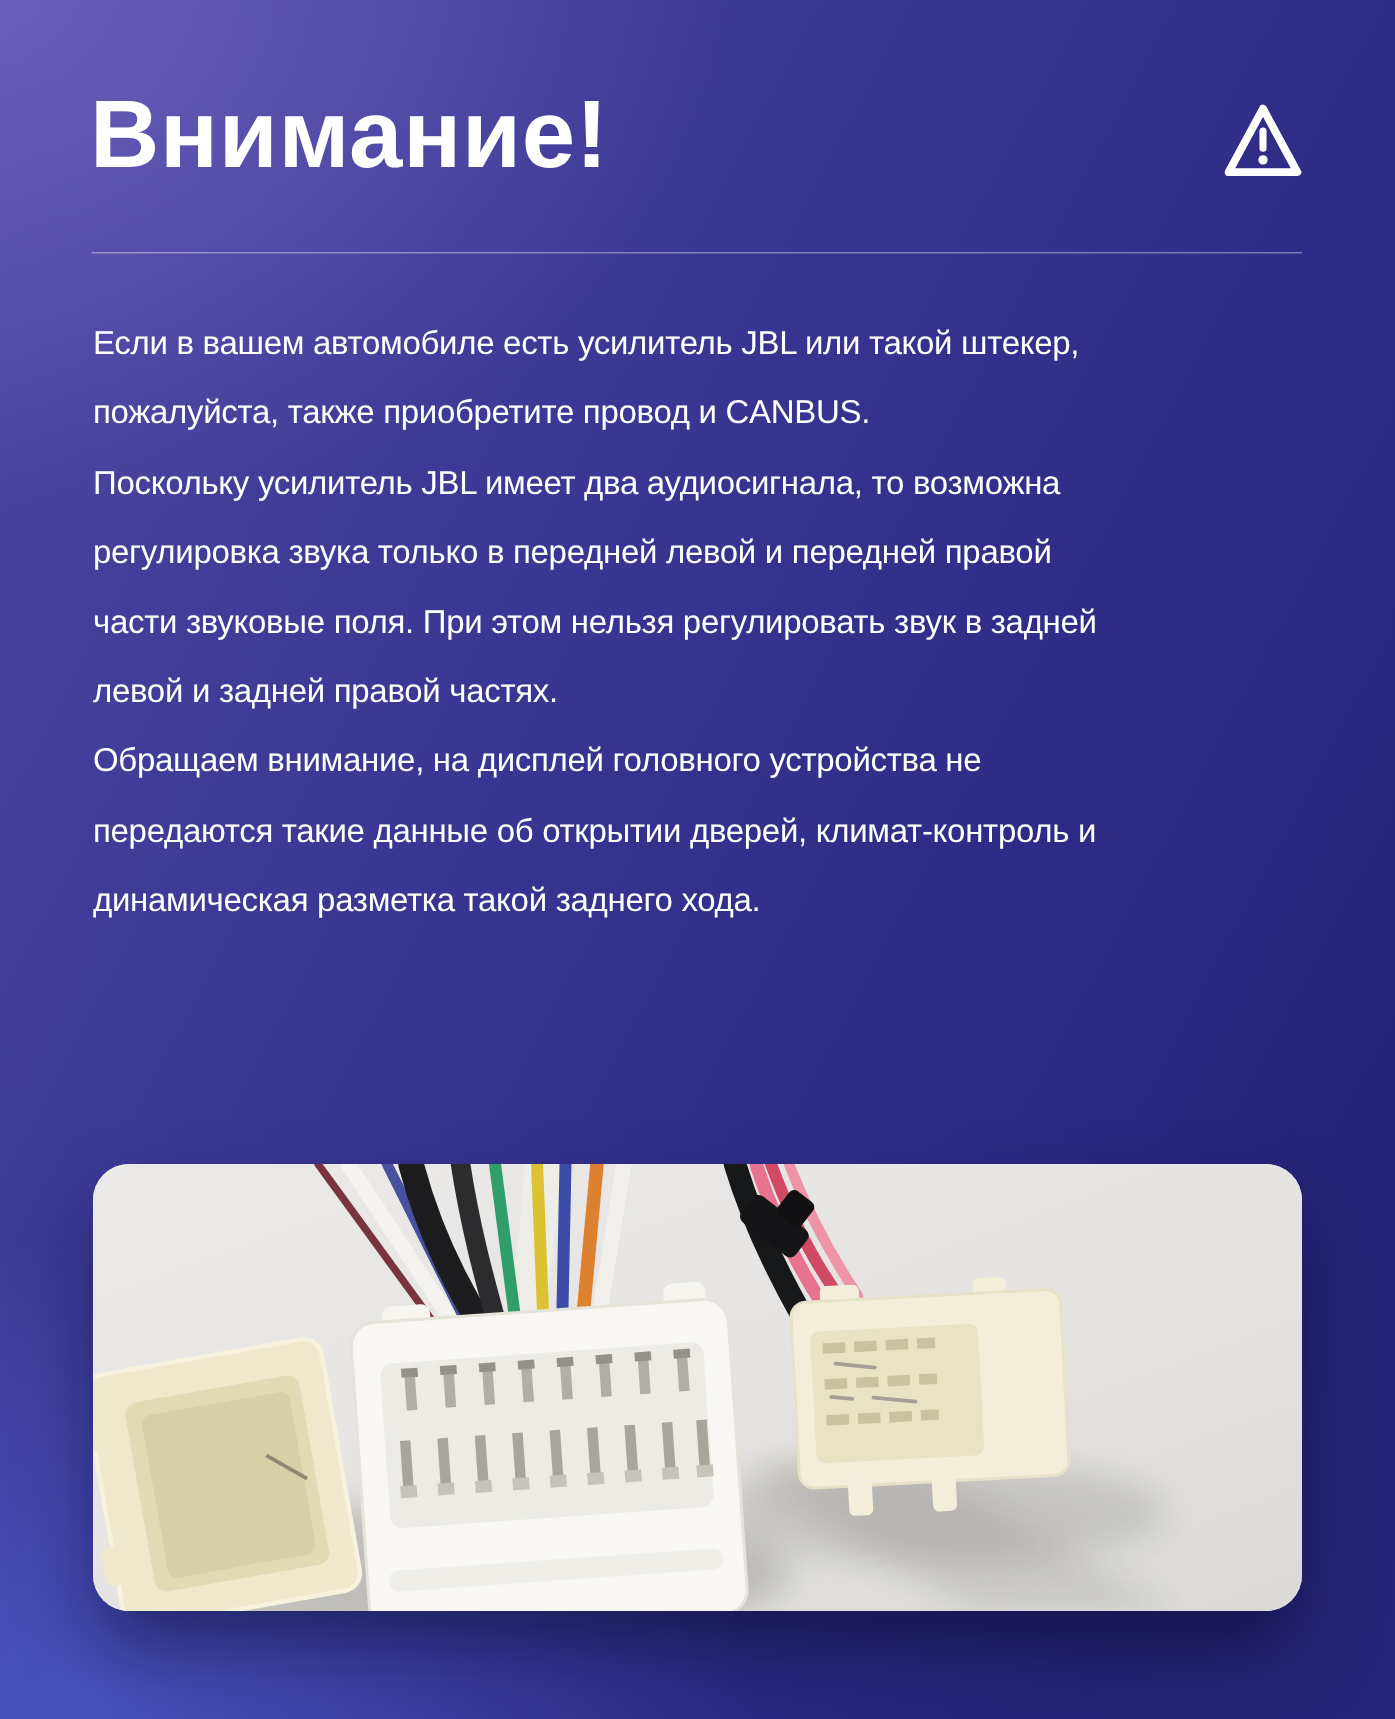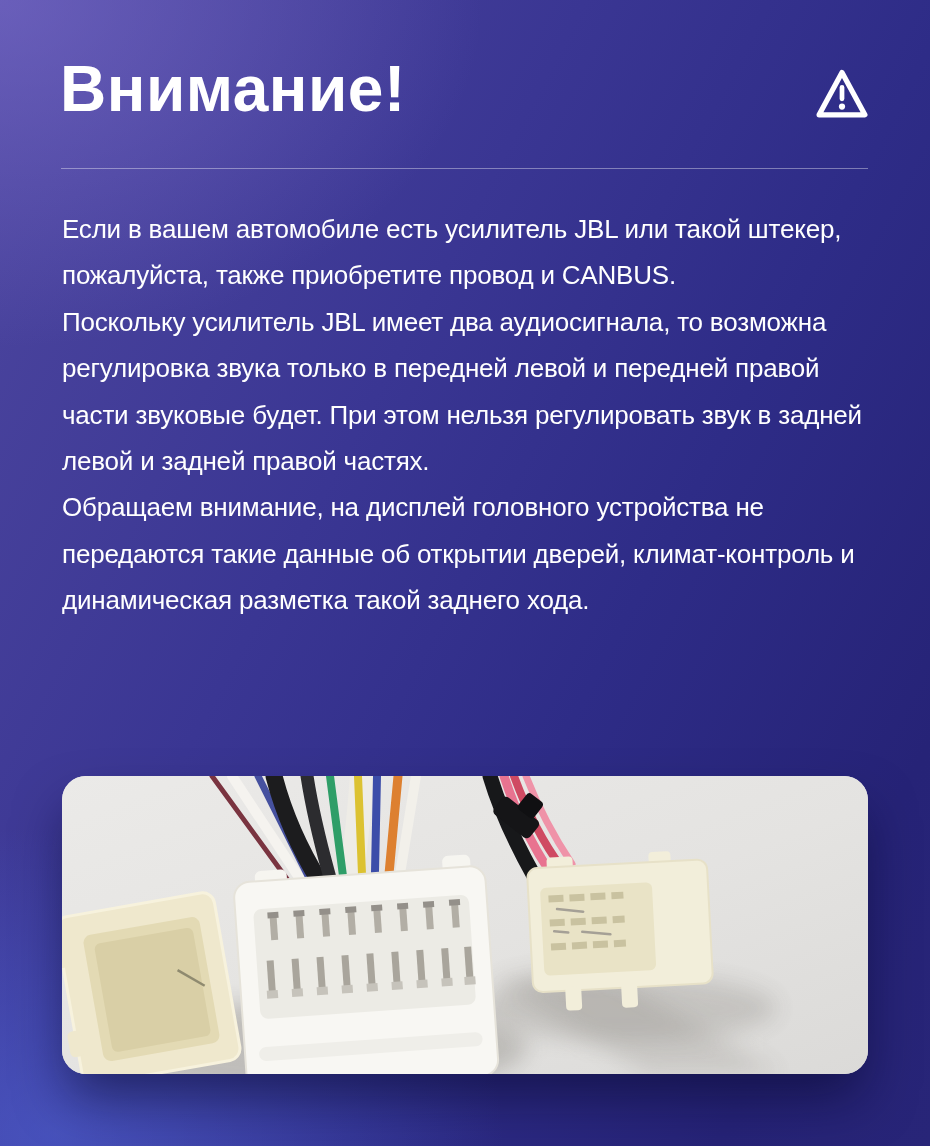--- a/index.html
+++ b/index.html
@@ -17,21 +17,21 @@
     position:absolute;left:60px;top:52px;margin:0;
     color:#ffffff;font-size:64px;font-weight:700;letter-spacing:0.5px;
   }
   .warn-icon{position:absolute;right:58px;top:66px;width:60px;height:56px;}
   .divider{
     position:absolute;left:61px;top:168px;width:807px;height:1px;
     background:rgba(255,255,255,0.38);border:none;margin:0;
   }
   .body-text{
     position:absolute;left:62px;top:206px;width:830px;
-    color:#ffffff;font-size:26px;line-height:46.4px;letter-spacing:-0.2px;
+    color:#ffffff;font-size:22px;line-height:46.4px;letter-spacing:-0.2px;
   }
   .body-text p{margin:0;white-space:pre-line;}
   .photo{
     position:absolute;left:62px;top:776px;width:806px;height:298px;
     border-radius:24px;overflow:hidden;
     box-shadow:0 28px 52px -6px rgba(8,8,42,0.55);
     background:#e6e5e3;
   }
   .photo svg{display:block;width:100%;height:100%;}
 </style>
@@ -48,21 +48,21 @@
     <circle cx="12" cy="16.3" r="1.25" fill="#ffffff"></circle>
   </svg>
 
   <hr class="divider">
 
   <div class="body-text">
     <p>Если в вашем автомобиле есть усилитель JBL или такой штекер,
 пожалуйста, также приобретите провод и CANBUS.</p>
     <p>Поскольку усилитель JBL имеет два аудиосигнала, то возможна
 регулировка звука только в передней левой и передней правой
-части звуковые будет. При этом нельзя регулировать звук в задней
+части звуковые поля. При этом нельзя регулировать звук в задней
 левой и задней правой частях.</p>
     <p>Обращаем внимание, на дисплей головного устройства не
 передаются такие данные об открытии дверей, климат-контроль и
 динамическая разметка такой заднего хода.</p>
   </div>
 
   <div class="photo" role="img" aria-label="wiring-harness-connectors-photo">
     <svg viewBox="0 0 806 298" preserveAspectRatio="none">
       <defs>
         <linearGradient id="pbg" x1="0" y1="0" x2="1" y2="1">

